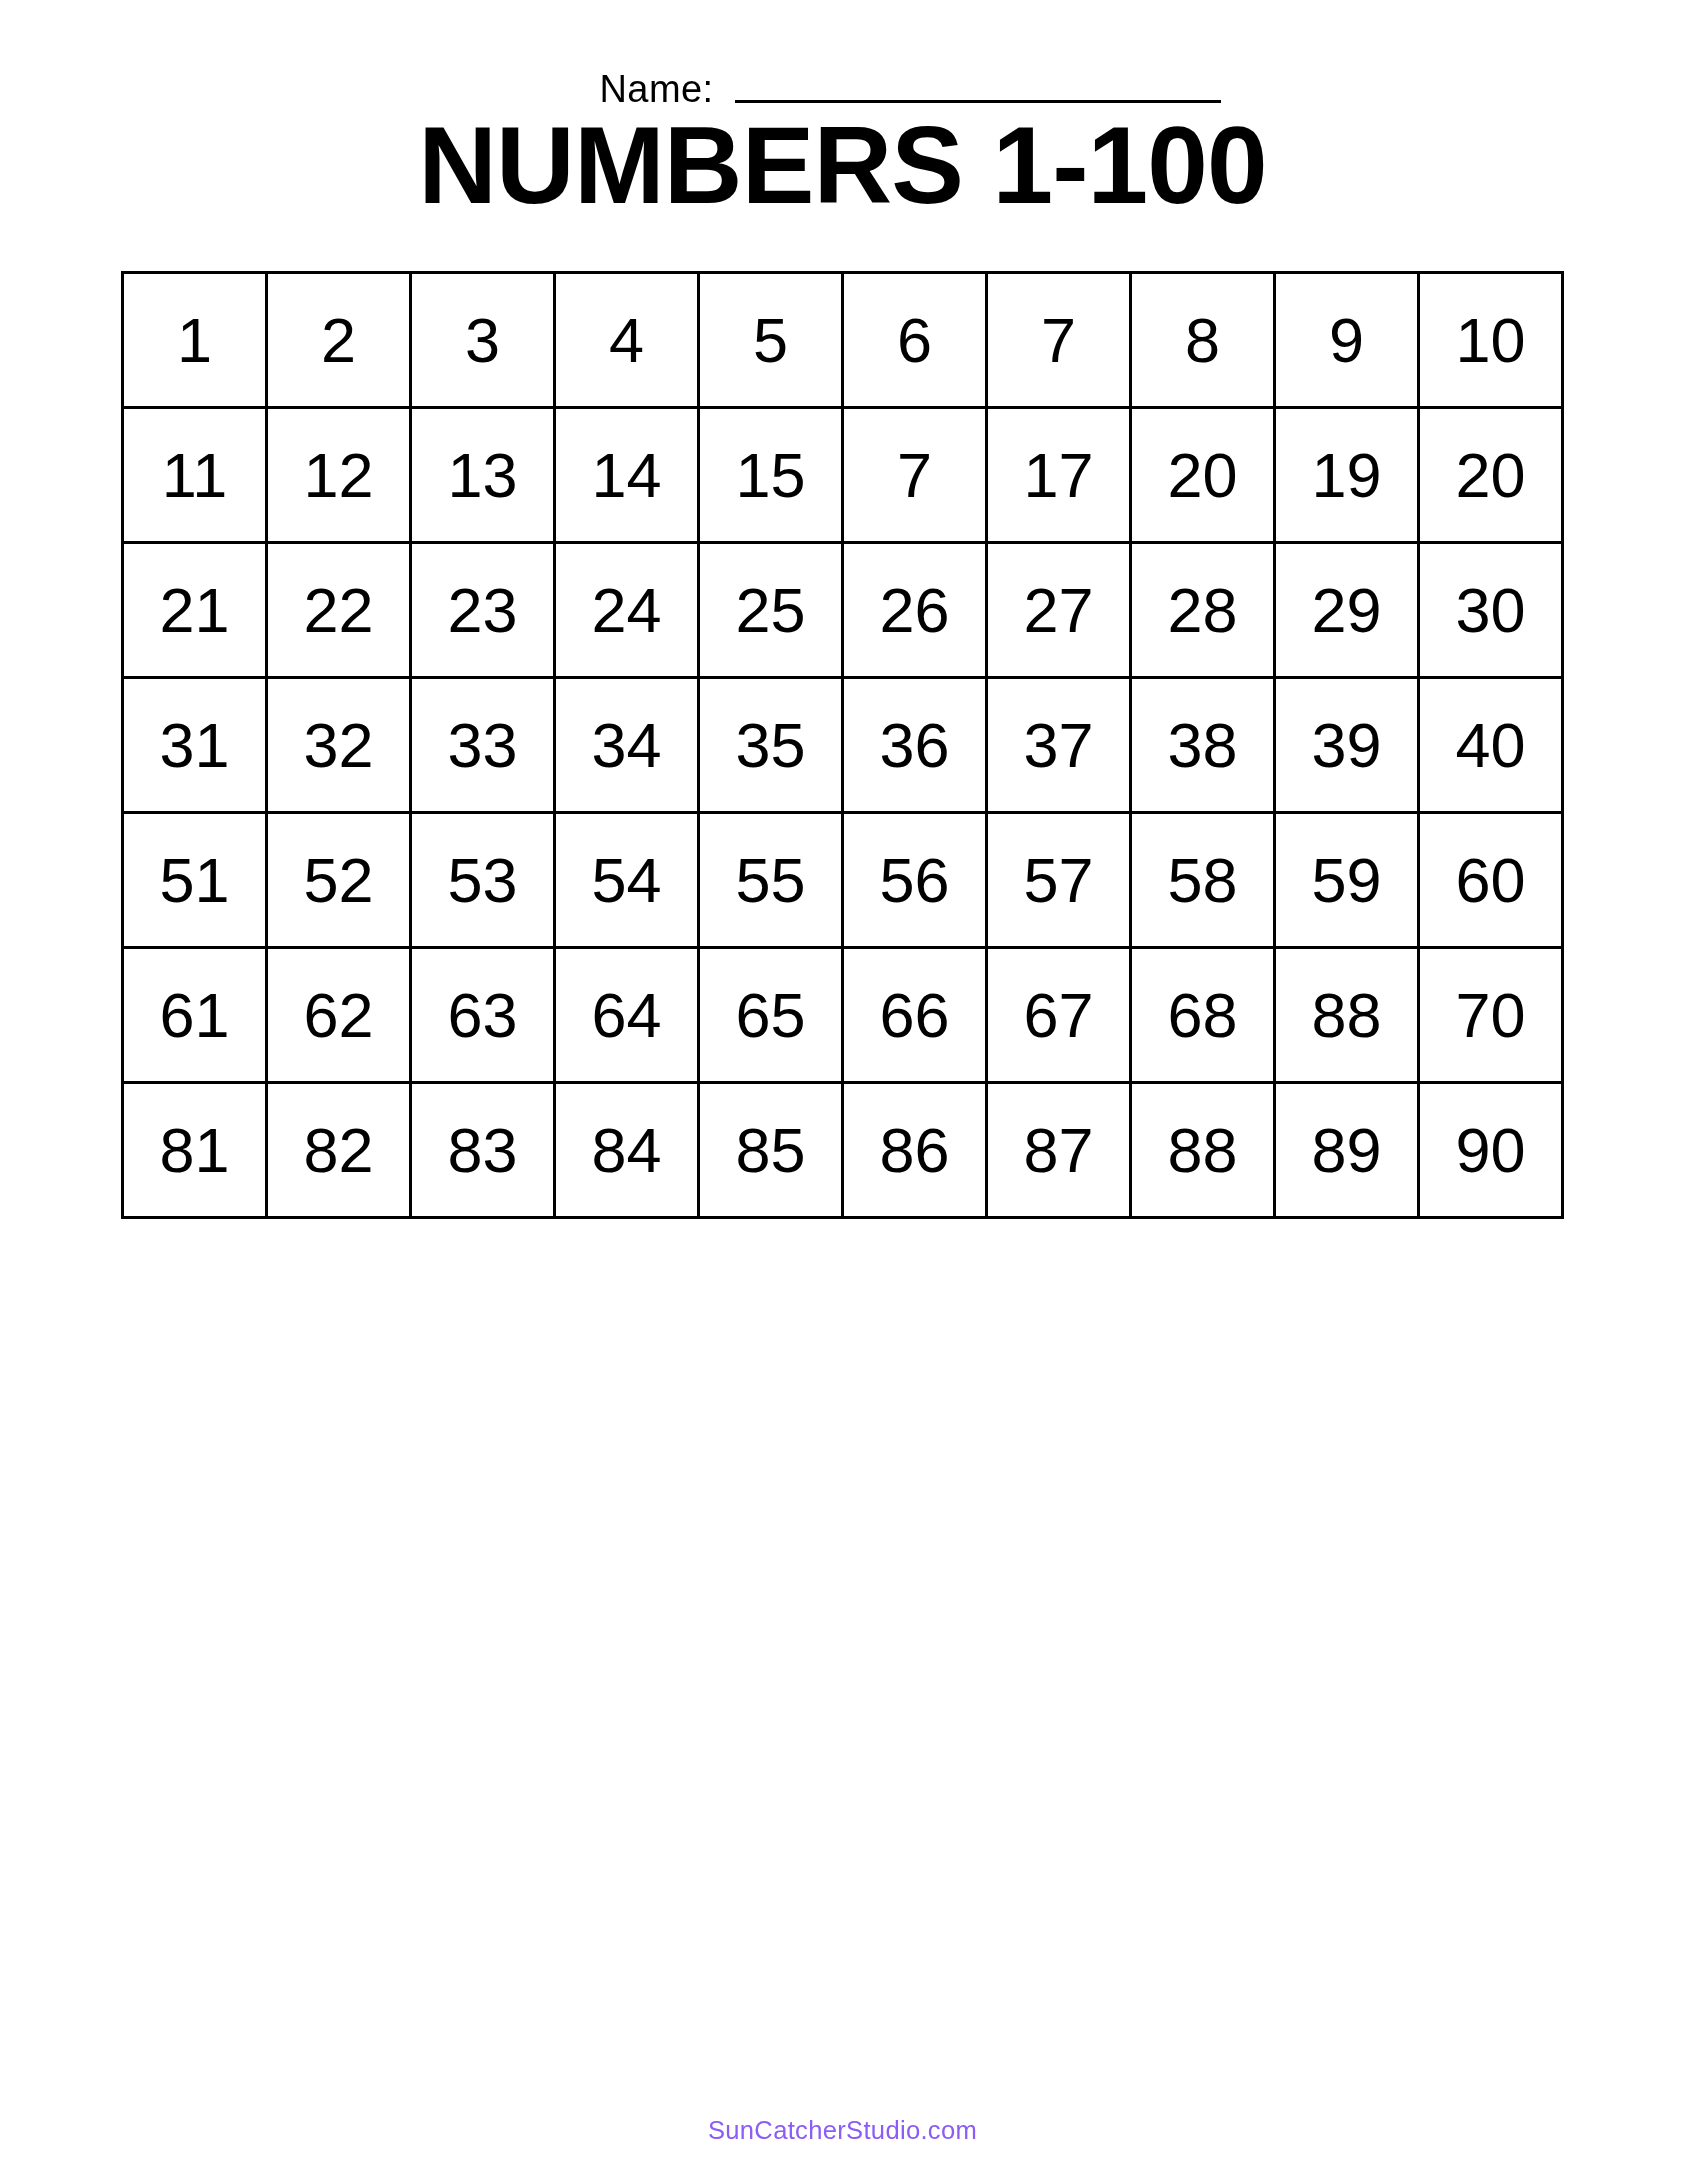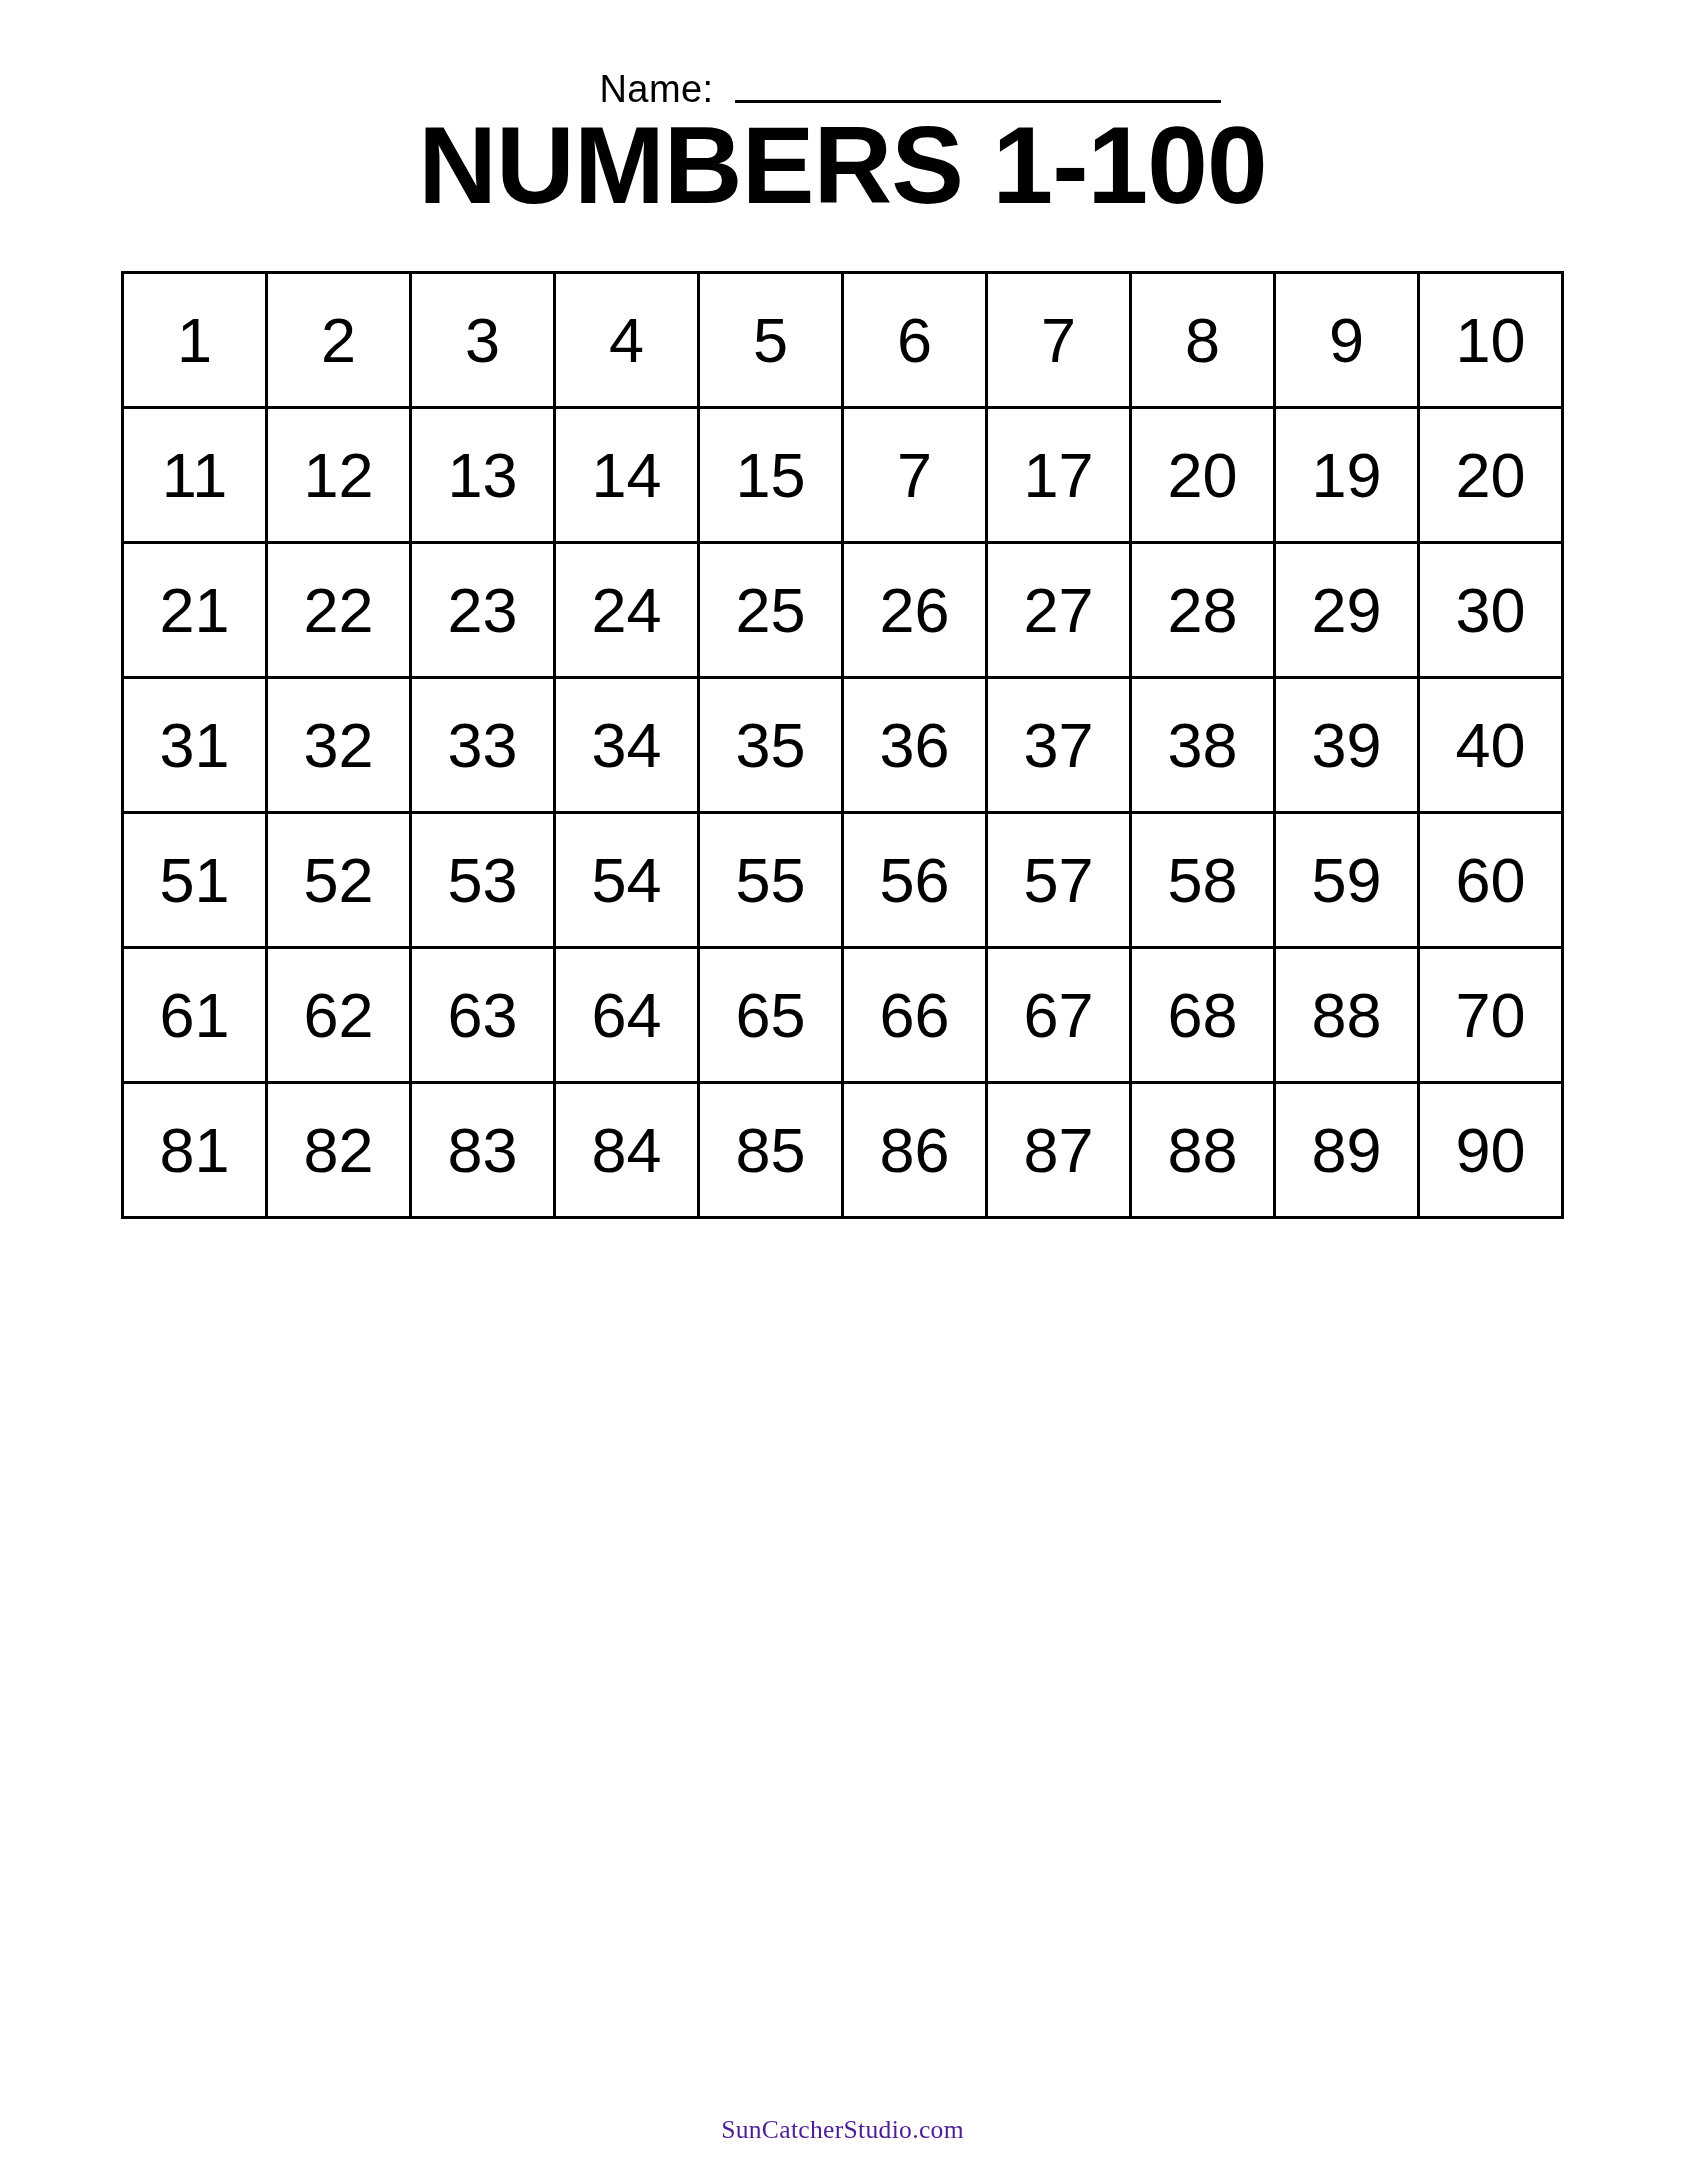--- a/index.html
+++ b/index.html
@@ -75,23 +75,22 @@
     padding: 0;
   }
   
   .footer {
     position: absolute;
     bottom: 36px;
     left: 0;
     width: 100%;
     text-align: center;
     font-size: 25.6px;
-    color: #4c1d95;
+    color: #8b5cf6;
     letter-spacing: 0.3px;
-    font-family: Liberation Serif, serif;
   }
 </style>
 </head>
 <body>
 
 <div class="page">
 
   <div class="name-row">
     <span class="name-label">Name:</span>
     <span class="name-blank"></span>

